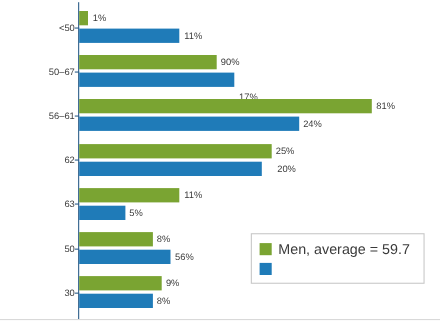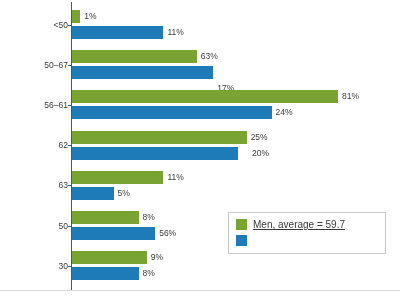--- a/index.html
+++ b/index.html
@@ -97,24 +97,23 @@
   .legend-row:last-child {
     margin-bottom: 0;
   }
   .legend-swatch {
     width: 11px;
     height: 11px;
     margin-right: 6px;
     flex: 0 0 auto;
   }
   .legend-text {
-    font-size: 10px;
+    font-size: 13px;
     color: #3a3a3a;
     white-space: nowrap;
-    text-decoration: underline;
   }
 </style>
 </head>
 <body>
 
 <div id="chart-root">
   <div class="plot-area">
     <div class="bottom-line"></div>
     <div class="axis-line"></div>
     <div id="bars">
@@ -123,21 +122,21 @@
           <div class="tick" style="top: 14.5px;"></div>
           <div class="bar men" style="top: 0px; width: 8.31579px; background: rgb(122, 164, 50);"></div>
           <div class="bar-label" style="top: 0px; left: 84.3158px;">1%</div>
           <div class="bar women" style="top: 16px; width: 91.4737px; background: rgb(31, 123, 184);"></div>
           <div class="bar-label" style="top: 16px; left: 167.474px;">11%</div>
         </div>
         <div class="cat-group" style="top: 50.2px; height: 29px;">
           <div class="cat-label" style="top: 9.5px;">50–67</div>
           <div class="tick" style="top: 14.5px;"></div>
           <div class="bar men" style="top: 0px; width: 124.737px; background: rgb(122, 164, 50);"></div>
-          <div class="bar-label" style="top: 0px; left: 200.737px;">63%</div>
+          <div class="bar-label" style="top: 0px; left: 200.737px;">90%</div>
           <div class="bar women" style="top: 16px; width: 141.368px; background: rgb(31, 123, 184);"></div>
           <div class="bar-label" style="top: 16px; left: 217.368px; margin-top: 16px;">17%</div>
         </div>
         <div class="cat-group" style="top: 90.4px; height: 29px;">
           <div class="cat-label" style="top: 9.5px;">56–61</div>
           <div class="tick" style="top: 14.5px;"></div>
           <div class="bar men" style="top: 0px; width: 266.105px; background: rgb(122, 164, 50);"></div>
           <div class="bar-label" style="top: 0px; left: 342.105px;">81%</div>
           <div class="bar women" style="top: 16px; width: 199.579px; background: rgb(31, 123, 184);"></div>
           <div class="bar-label" style="top: 16px; left: 275.579px;">24%</div>

